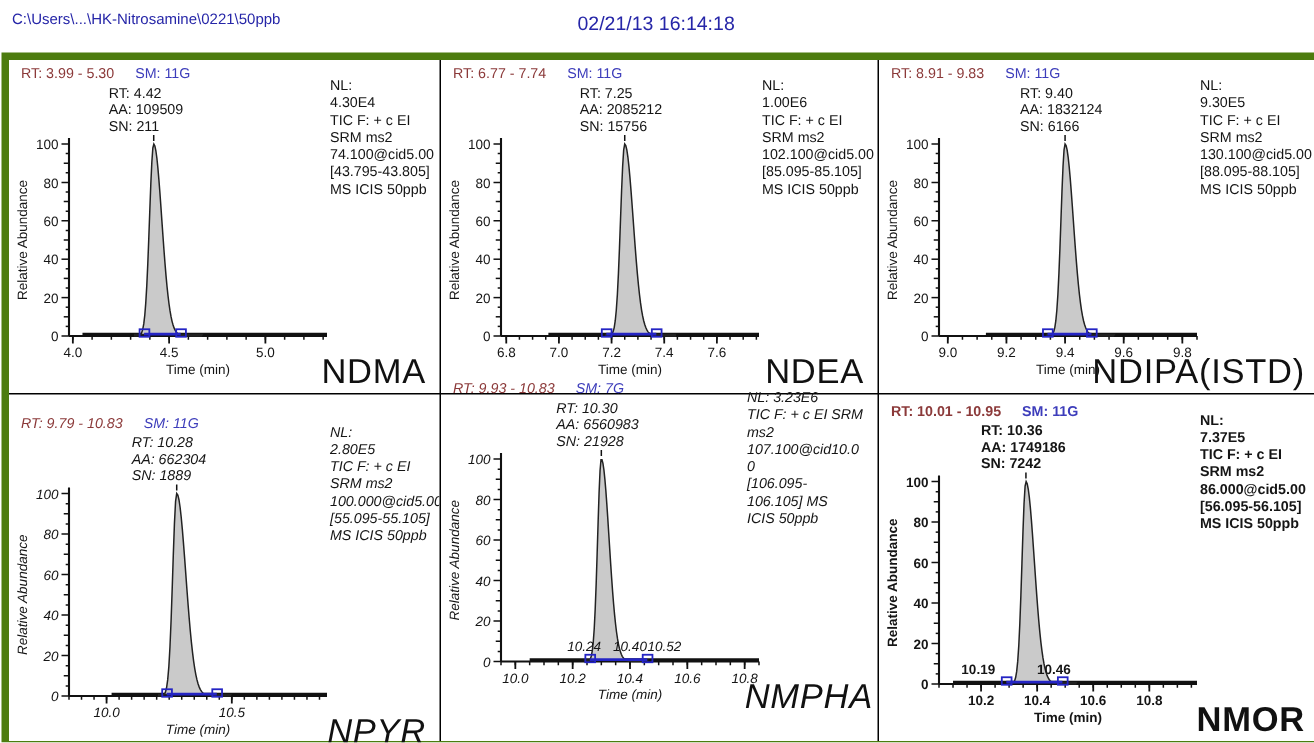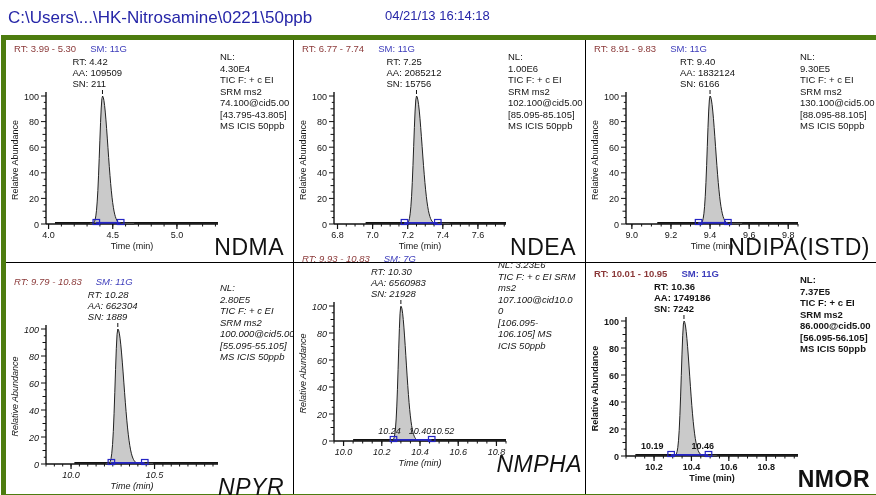--- a/index.html
+++ b/index.html
@@ -1,35 +1,35 @@
 <!DOCTYPE html>
 <html><head>
 <meta charset="utf-8">
 <style>
   html,body{margin:0;padding:0;background:#fff;}
   #screen{
     position:relative;width:876px;height:495px;background:#ffffff;
     font-family:"Liberation Sans","DejaVu Sans",sans-serif;overflow:hidden;
   }
   #header{position:absolute;left:0;top:0;width:876px;height:35px;}
-  #file-path{position:absolute;left:8px;top:8px;font-size:17px;color:#2626a8;}
+  #file-path{position:absolute;left:8px;top:8px;font-size:10px;color:#2626a8;}
   #datetime{position:absolute;left:385px;top:8px;font-size:13px;color:#2626a8;}
   #grid{position:absolute;left:1px;top:35px;width:872px;height:454px;border:5px solid #4d7c0f;}
   .vdiv{position:absolute;top:0;width:1px;height:100%;background:#000;}
   .hdiv{position:absolute;left:0;height:1px;width:100%;background:#000;}
   .panel{position:absolute;overflow:hidden;}
   svg text{font-family:"Liberation Sans","DejaVu Sans",sans-serif;}
 </style>
 </head>
 <body>
 
 <div id="screen">
   <div id="header">
     <span id="file-path">C:\Users\...\HK-Nitrosamine\0221\50ppb</span>
-    <span id="datetime">04/21/13 16:14:18</span>
+    <span id="datetime">02/21/13 16:14:18</span>
   </div>
   <div id="grid">
     <div class="vdiv" style="left:287px"></div>
     <div class="vdiv" style="left:579px"></div>
     <div class="hdiv" style="top:222px"></div>
   <div class="panel" style="left: 0px; top: 0px; width: 287px; height: 222px;"><svg width="287" height="222">
           <text x="8" y="12" font-size="9.5" fill="#8b3939">RT: 3.99 - 5.30<tspan dx="14" fill="#3d3dbb">SM: 11G</tspan></text>
           <text x="66.47761194029849" y="25" font-size="9.5" fill="#151515">RT: 4.42</text>
           <text x="66.47761194029849" y="36" font-size="9.5" fill="#151515">AA: 109509</text>
           <text x="66.47761194029849" y="47" font-size="9.5" fill="#151515">SN: 211</text>

